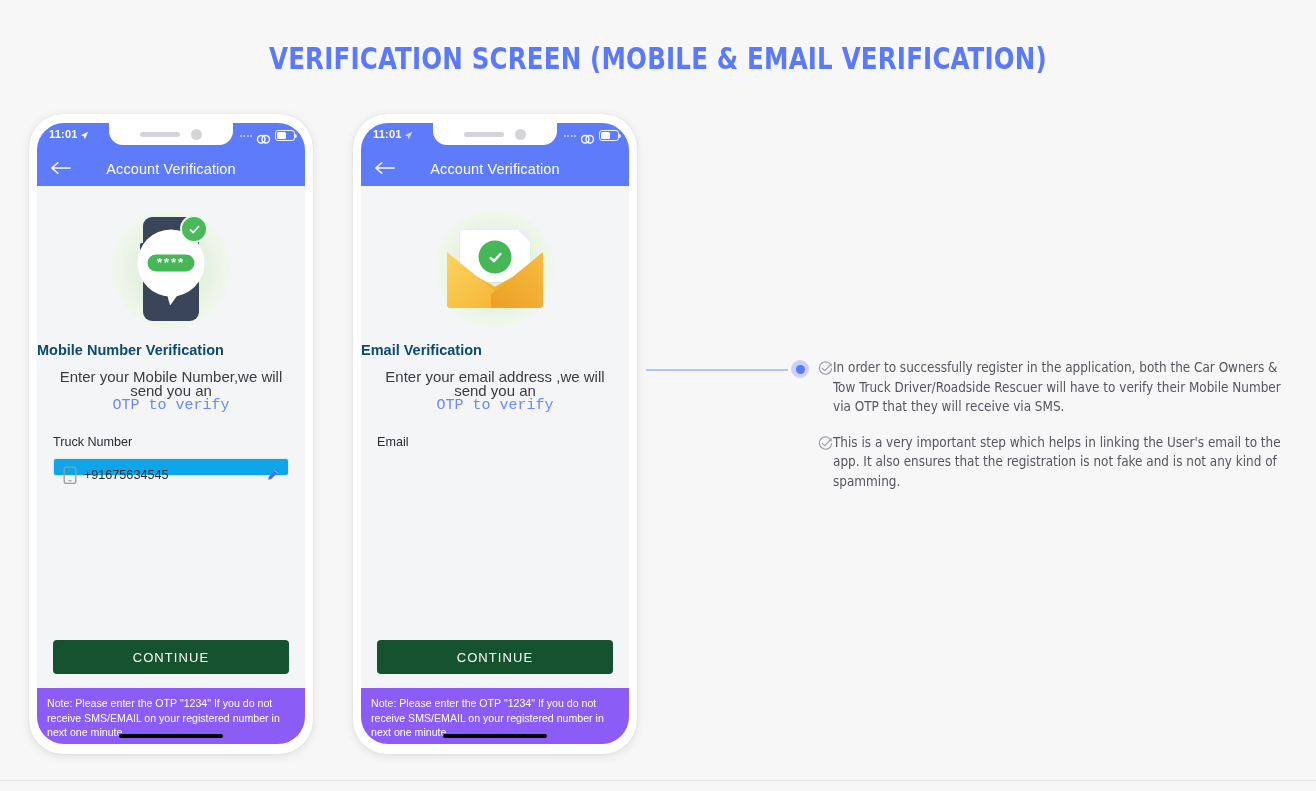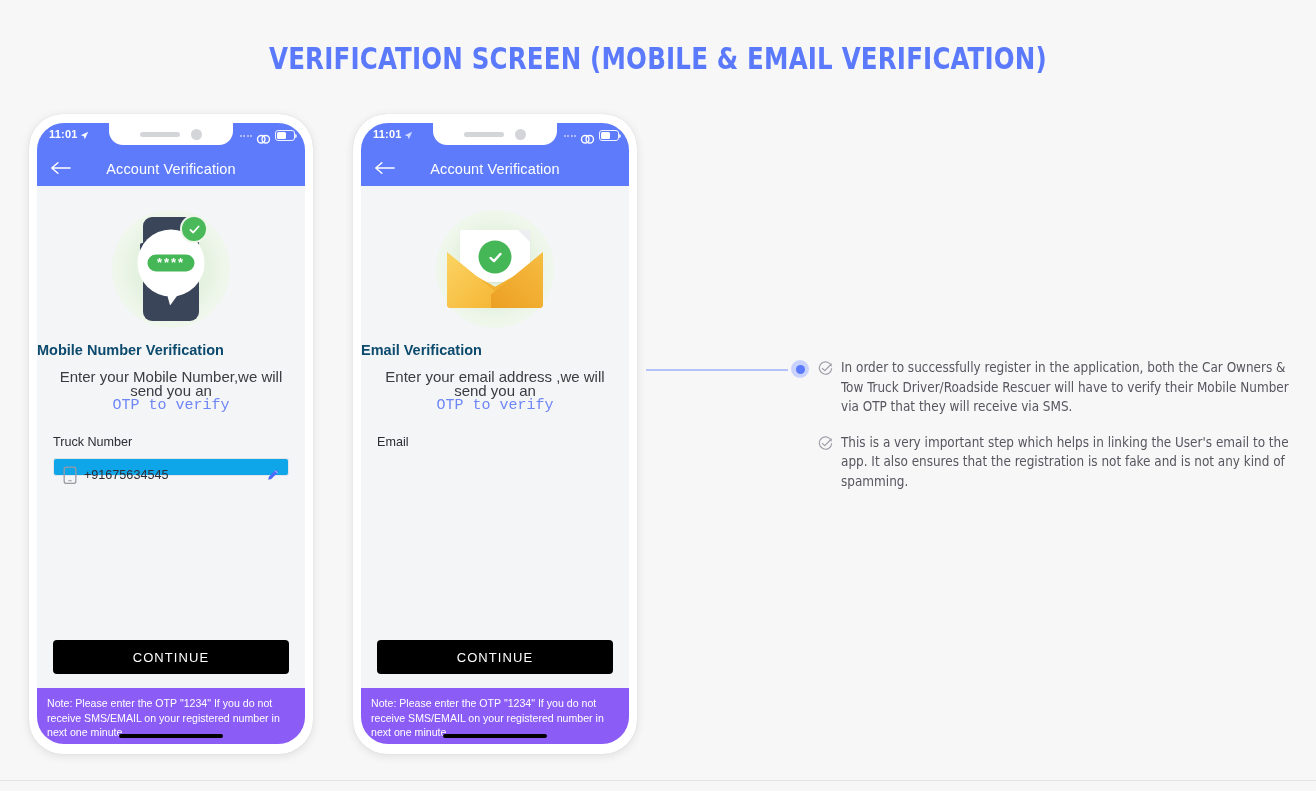--- a/index.html
+++ b/index.html
@@ -275,21 +275,21 @@
     color: #2c2c33;
     white-space: nowrap; overflow: hidden;
   }
   .pencil-icon { width: 14px; height: 14px; flex: none; cursor: pointer; }
 
   .spacer { flex: 1; }
 
   .cta-wrap { padding: 0 16px 14px 16px; }
   .cta-button {
     height: 34px;
-    background: #000000;
+    background: #14532d;
     border: none;
     border-radius: 4px;
     width: 100%;
     color: #ffffff;
     font-size: 13px;
     letter-spacing: 1.1px;
     font-family: "Liberation Sans", sans-serif;
     cursor: pointer;
   }
 
@@ -329,21 +329,20 @@
     width: 9px; height: 9px; border-radius: 50%; background:#5b79fb; display:block;
   }
 
   .notes {
     position: absolute;
     left: 818px; top: 358px;
     width: 478px;
   }
   .note-item {
     display: flex;
-    gap: 8px;
     margin-bottom: 16px;
   }
   .note-check { width: 15px; height: 15px; flex: none; margin-top: 3px; }
   .note-text {
     font-family: "DejaVu Sans Condensed", "Liberation Sans Narrow", "Liberation Sans", sans-serif;
     font-size: 13.4px;
     line-height: 19.5px;
     color: #56565e;
   }
 </style>

